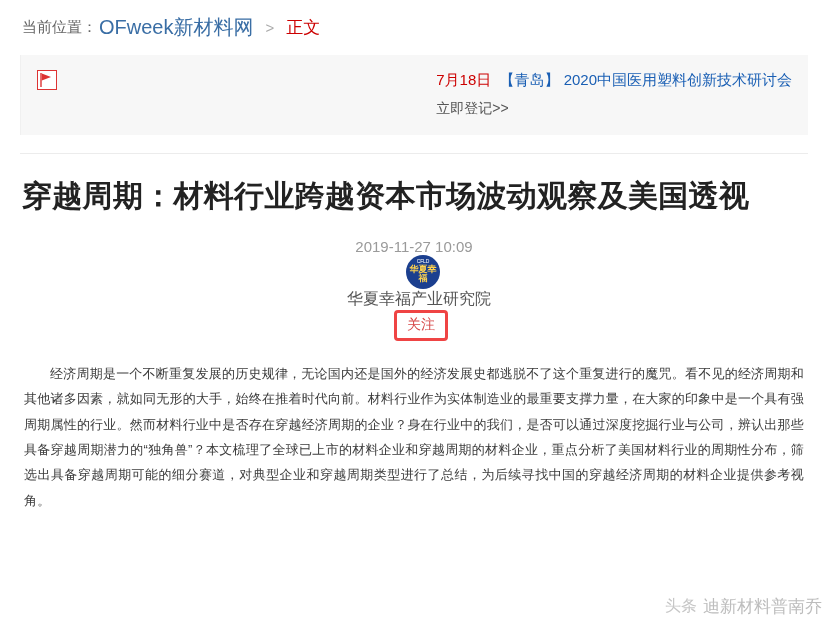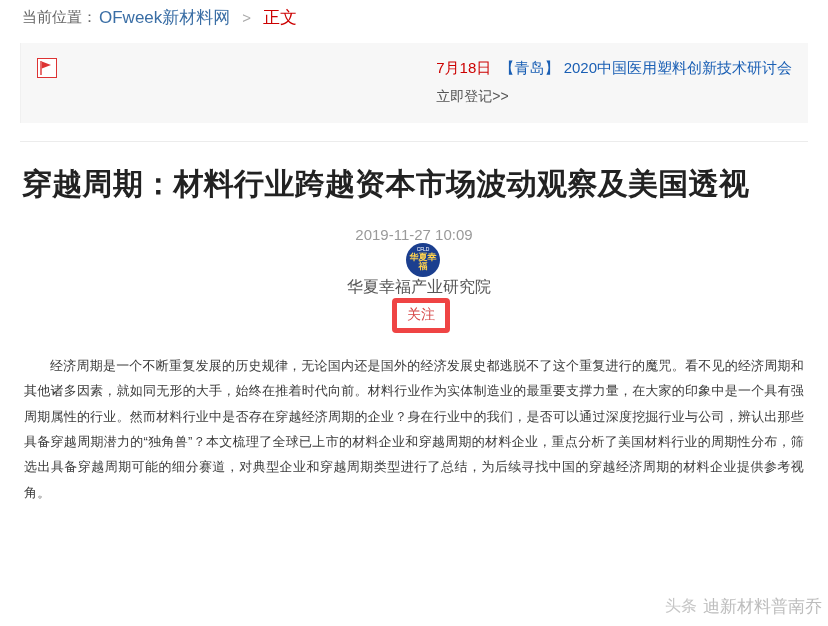--- a/index.html
+++ b/index.html
@@ -21,31 +21,31 @@
     width: 828px;
     height: 626px;
     position: relative;
     padding: 0 18px;
   }
 
   
   .breadcrumb {
     display: flex;
     align-items: center;
-    padding: 6px 2px 10px 4px;
+    padding: 14px 2px 10px 4px;
     font-size: 15px;
     color: #666;
   }
   .breadcrumb .bc-label {
     color: #666;
     font-size: 15px;
   }
   .breadcrumb .bc-link {
     color: #3a6ea5;
-    font-size: 17px;
+    font-size: 20px;
     margin-left: 2px;
     cursor: pointer;
   }
   .breadcrumb .bc-sep {
     color: #aaa;
     margin: 0 12px;
     font-size: 15px;
   }
   .breadcrumb .bc-current {
     color: #c00;
@@ -148,21 +148,21 @@
     text-align: center;
     margin-top: 4px;
   }
   .author {
     margin-left: 10px;
     color: #555;
     font-size: 16px;
   }
   .follow {
     margin-left: 14px;
-    border: 5px solid #ef4444;
+    border: 3px solid #ef4444;
     color: #d64545;
     border-radius: 4px;
     font-size: 14px;
     padding: 3px 10px 4px 10px;
     cursor: pointer;
     background: #fff;
   }
 
   
   .body-text {

